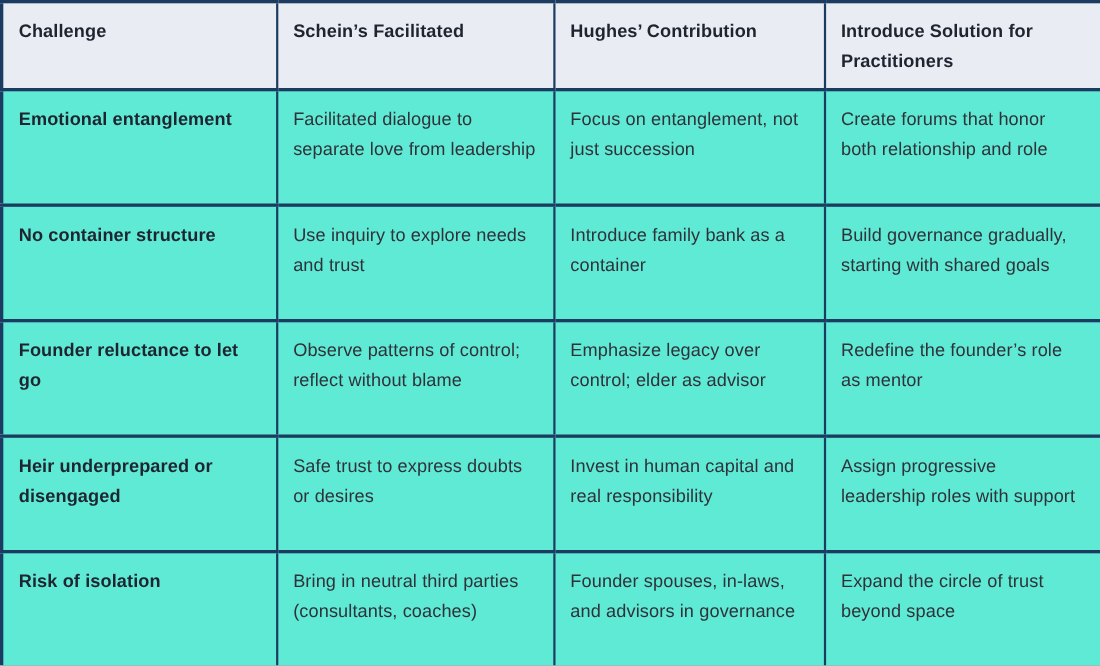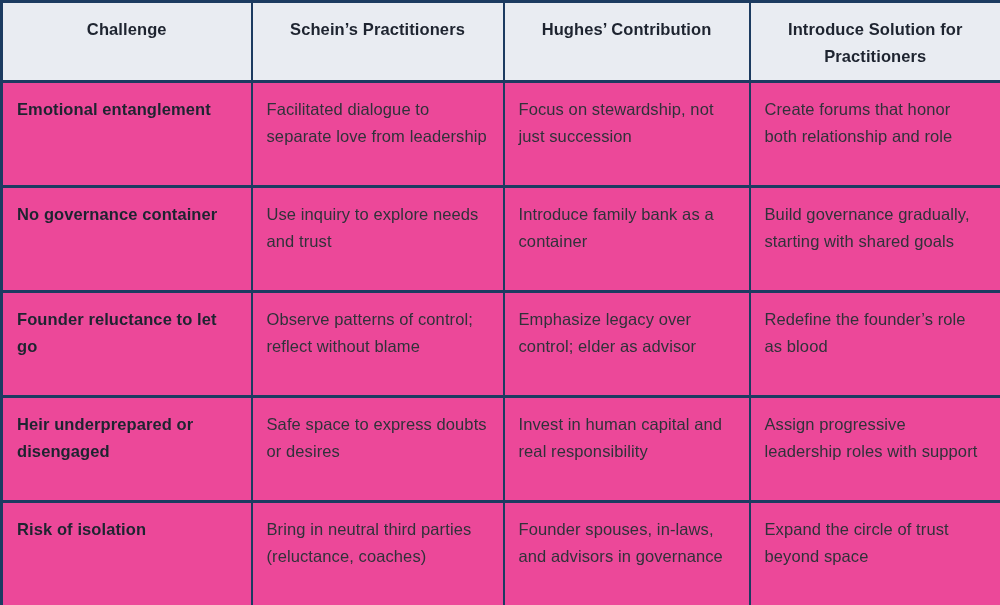--- a/index.html
+++ b/index.html
@@ -33,24 +33,23 @@
   }
   thead tr { height: 80px; }
   tbody tr { height: 105px; }
   th {
     background: #e9ecf2;
     color: #1e2430;
     font-size: 16.5px;
     font-weight: bold;
     line-height: 27px;
     letter-spacing: 0.1px;
-    text-align: center;
   }
   td {
-    background: #ec4899;
+    background: #5eead4;
     color: #30323a;
     font-size: 16.5px;
     font-weight: normal;
     line-height: 27px;
     letter-spacing: 0.1px;
   }
   td.challenge {
     font-weight: bold;
     color: #1e2430;
   }
@@ -61,50 +60,50 @@
 <table class="comparison">
   <colgroup>
     <col class="c1">
       <col class="c2">
       <col class="c3">
       <col class="c4">
   </colgroup>
   <thead>
     <tr>
       <th>Challenge</th>
-      <th>Schein’s Practitioners</th>
+      <th>Schein’s Facilitated</th>
       <th>Hughes’ Contribution</th>
       <th>Introduce Solution for Practitioners</th>
     </tr>
   </thead>
   <tbody>
     <tr>
       <td class="challenge">Emotional entanglement</td>
       <td>Facilitated dialogue to separate love from leadership</td>
-      <td>Focus on stewardship, not just succession</td>
+      <td>Focus on entanglement, not just succession</td>
       <td>Create forums that honor both relationship and role</td>
     </tr>
     <tr>
-      <td class="challenge">No governance container</td>
+      <td class="challenge">No container structure</td>
       <td>Use inquiry to explore needs and trust</td>
       <td>Introduce family bank as a container</td>
       <td>Build governance gradually, starting with shared goals</td>
     </tr>
     <tr>
       <td class="challenge">Founder reluctance to let go</td>
       <td>Observe patterns of control; reflect without blame</td>
       <td>Emphasize legacy over control; elder as advisor</td>
-      <td>Redefine the founder’s role as blood</td>
+      <td>Redefine the founder’s role as mentor</td>
     </tr>
     <tr>
       <td class="challenge">Heir underprepared or disengaged</td>
-      <td>Safe space to express doubts or desires</td>
+      <td>Safe trust to express doubts or desires</td>
       <td>Invest in human capital and real responsibility</td>
       <td>Assign progressive leadership roles with support</td>
     </tr>
     <tr>
       <td class="challenge">Risk of isolation</td>
-      <td>Bring in neutral third parties (reluctance, coaches)</td>
+      <td>Bring in neutral third parties (consultants, coaches)</td>
       <td>Founder spouses, in-laws, and advisors in governance</td>
       <td>Expand the circle of trust beyond space</td>
     </tr>
   </tbody>
 </table>
 
 </body></html>

